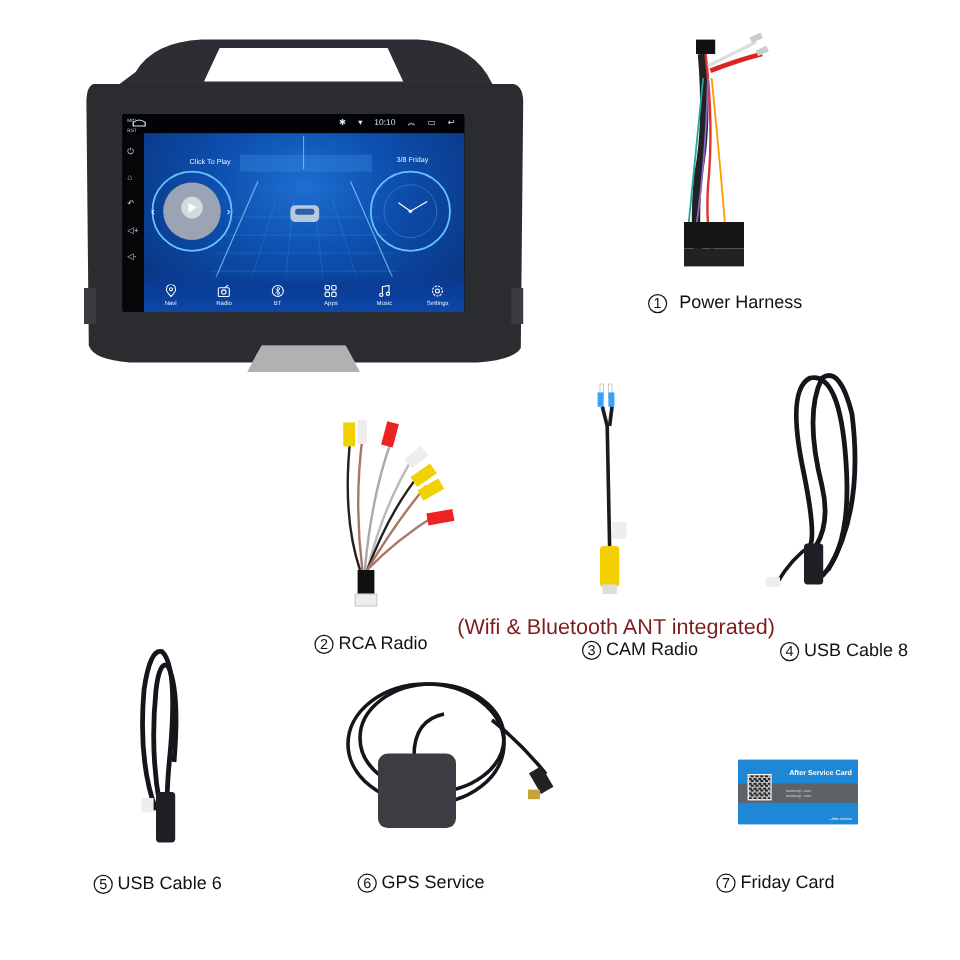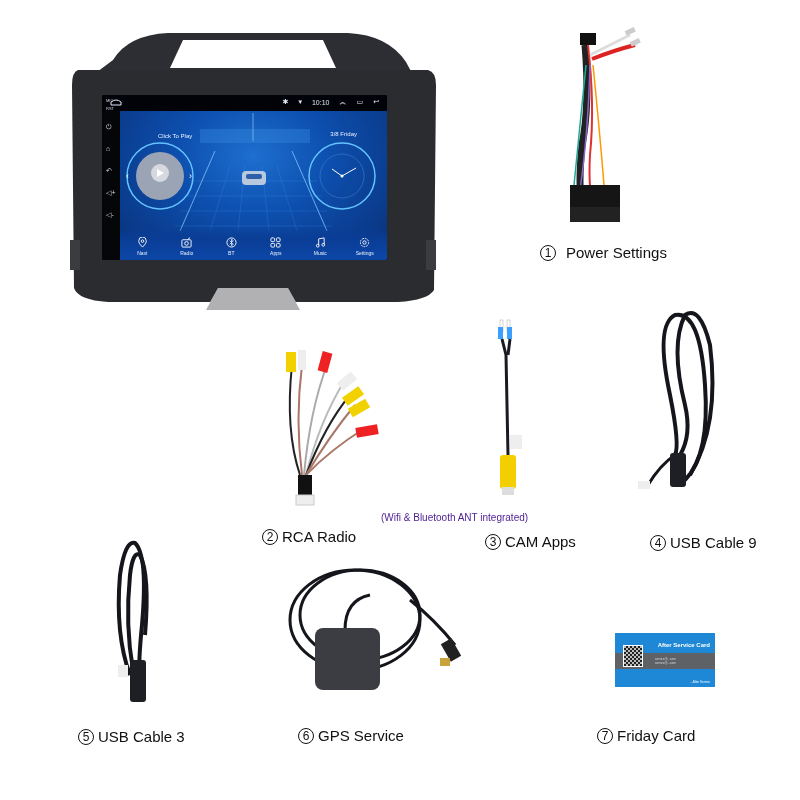--- a/index.html
+++ b/index.html
@@ -24,21 +24,21 @@
   .dock { position:absolute; left:0; right:0; bottom:0; height:30px; display:flex; justify-content:space-around;
           align-items:flex-end; padding-bottom:4px;
           background:linear-gradient(#0a3a8a00, #0a3d96 40%, #0c47a8); }
   .dock .app { display:flex; flex-direction:column; align-items:center; color:#e9f1ff; font-size:5px; width:30px; }
   .dock .app svg { width:11px; height:11px; margin-bottom:2px; }
 
   
   .caption { font-size:15px; color:#111; white-space:nowrap; display:flex; align-items:center; gap:4px; }
   .num { display:inline-flex; width:16px; height:16px; border:1.3px solid #111; border-radius:50%;
          font-size:12px; align-items:center; justify-content:center; box-sizing:border-box; }
-  .note { font-size:10px; color:#4c1d95; white-space:nowrap; }
+  .note { font-size:18px; color:#7f1d1d; white-space:nowrap; }
 
   .card { left:615px; top:633px; width:100px; height:54px; background:#1e88d6; }
   .card .stripe { position:absolute; left:0; top:20px; width:100%; height:16px; background:#5e6166; }
   .card .qr { position:absolute; left:8px; top:12px; width:20px; height:22px; background:#fff; padding:1px; box-sizing:border-box; }
   .card .qr div { width:100%; height:100%;
     background:repeating-conic-gradient(#222 0 25%, #bbb 0 50%) 0 0/4px 4px; }
   .card .title { position:absolute; right:5px; top:9px; font-size:6px; color:#fff; font-weight:bold; }
   .card .lines { position:absolute; left:40px; top:24px; font-size:3px; color:#ddd; line-height:4px; }
   .card .foot { position:absolute; right:5px; bottom:3px; font-size:3px; color:#fff; }
 </style>
@@ -165,21 +165,21 @@
   <path d="M33 40 Q40 110 44 160 L44 182" stroke="#f90" stroke-width="1.5" fill="none"></path>
   <path d="M30 30 Q50 20 70 10" stroke="#ddd" stroke-width="3" fill="none"></path>
   <path d="M32 34 Q55 25 75 20" stroke="#d22" stroke-width="4" fill="none"></path>
   <rect x="65" y="4" width="10" height="5" fill="#ccc" transform="rotate(-25 70 6)"></rect>
   <rect x="70" y="15" width="10" height="5" fill="#ccc" transform="rotate(-25 75 17)"></rect>
   <rect x="10" y="160" width="50" height="22" fill="#151515"></rect>
   <rect x="10" y="182" width="50" height="15" fill="#222"></rect>
 </svg>
 <div class="abs caption" style="left:540px;top:244px">
   <span class="num">1</span>
-  <span style="margin-left:6px">Power Settings</span>
+  <span style="margin-left:6px">Power Harness</span>
 </div>
 
 <svg class="abs" style="left:270px;top:340px;width:120px;height:175px" viewBox="0 0 120 175">
   <path d="M30 135 Q15 90 22 25" stroke="#222" stroke-width="2" fill="none"></path>
   <path d="M32 135 Q25 80 32 25" stroke="#a76" stroke-width="2" fill="none"></path>
   <path d="M34 135 Q40 70 57 25" stroke="#aaa" stroke-width="2" fill="none"></path>
   <path d="M36 135 Q50 80 75 40" stroke="#bbb" stroke-width="2" fill="none"></path>
   <path d="M36 135 Q55 85 80 55" stroke="#222" stroke-width="2" fill="none"></path>
   <path d="M36 135 Q60 95 85 65" stroke="#a76" stroke-width="2" fill="none"></path>
   <path d="M36 135 Q60 110 95 88" stroke="#a76" stroke-width="2" fill="none"></path>
@@ -205,44 +205,44 @@
   <rect x="17" y="12" width="5" height="12" fill="#3aa0ff"></rect>
   <path d="M12 24 L16 40 L18 140" stroke="#1a1a22" stroke-width="3" fill="none"></path>
   <path d="M20 24 L18 40" stroke="#1a1a22" stroke-width="3" fill="none"></path>
   <rect x="20" y="120" width="12" height="14" fill="#eee"></rect>
   <rect x="10" y="140" width="16" height="34" rx="3" fill="#f4cf00"></rect>
   <rect x="12" y="172" width="12" height="8" fill="#ddd"></rect>
 </svg>
 <div class="abs note" style="left:381px;top:512px">(Wifi &amp; Bluetooth ANT integrated)</div>
 <div class="abs caption" style="left:485px;top:533px">
   <span class="num">3</span>
-  <span>CAM Apps</span>
+  <span>CAM Radio</span>
 </div>
 
 <svg class="abs" style="left:630px;top:305px;width:95px;height:200px" viewBox="0 0 95 200">
   <path d="M55 175 Q80 150 75 80 Q70 5 45 10 Q25 20 40 90 Q50 140 45 150" stroke="#15161c" stroke-width="4" fill="none"></path>
   <path d="M60 170 Q90 120 80 40 Q70 0 55 10 Q40 40 55 100 Q62 130 50 150" stroke="#15161c" stroke-width="4" fill="none"></path>
   <path d="M45 150 Q30 160 18 180" stroke="#15161c" stroke-width="3" fill="none"></path>
   <rect x="40" y="148" width="16" height="34" rx="3" fill="#1e1f25"></rect>
   <rect x="8" y="176" width="12" height="8" fill="#eee"></rect>
 </svg>
 <div class="abs caption" style="left:650px;top:534px">
   <span class="num">4</span>
-  <span>USB Cable 9</span>
+  <span>USB Cable 8</span>
 </div>
 
 <svg class="abs" style="left:100px;top:535px;width:60px;height:180px" viewBox="0 0 60 180">
   <path d="M30 140 Q15 100 20 40 Q25 5 35 8 Q48 20 42 90 Q38 130 40 140" stroke="#15161c" stroke-width="4" fill="none"></path>
   <path d="M33 135 Q25 90 30 40 Q33 15 40 20 Q50 40 45 100" stroke="#15161c" stroke-width="4" fill="none"></path>
   <rect x="30" y="125" width="16" height="42" rx="3" fill="#1e1f25"></rect>
   <rect x="18" y="130" width="10" height="12" fill="#eee"></rect>
 </svg>
 <div class="abs caption" style="left:78px;top:728px">
   <span class="num">5</span>
-  <span>USB Cable 3</span>
+  <span>USB Cable 6</span>
 </div>
 
 <svg class="abs" style="left:285px;top:560px;width:185px;height:145px" viewBox="0 0 185 145">
   <ellipse cx="70" cy="60" rx="65" ry="50" stroke="#15161c" stroke-width="3" fill="none"></ellipse>
   <ellipse cx="75" cy="55" rx="60" ry="45" stroke="#15161c" stroke-width="3" fill="none"></ellipse>
   <path d="M125 40 Q150 60 170 85" stroke="#15161c" stroke-width="3" fill="none"></path>
   <path d="M60 70 Q60 40 85 35" stroke="#15161c" stroke-width="3" fill="none"></path>
   <rect x="30" y="68" width="65" height="62" rx="8" fill="#3b3d42"></rect>
   <rect x="160" y="80" width="12" height="20" fill="#222" transform="rotate(-30 166 90)"></rect>
   <rect x="155" y="98" width="10" height="8" fill="#c9a33a"></rect>

